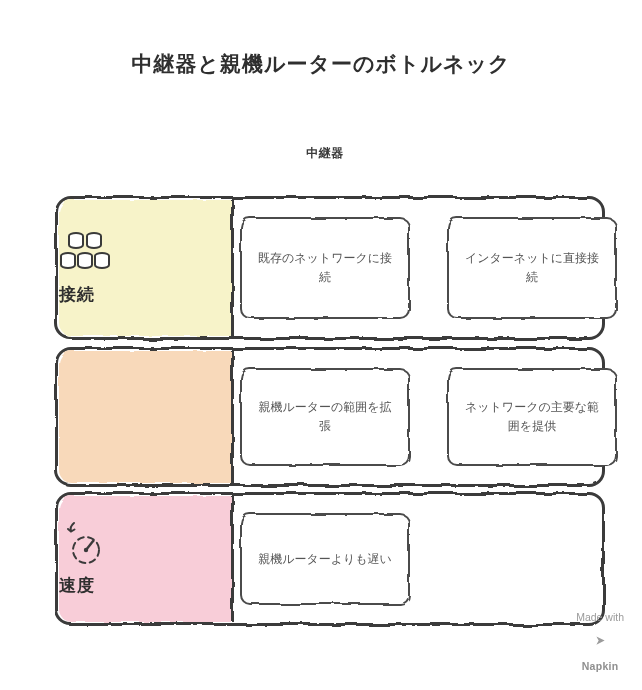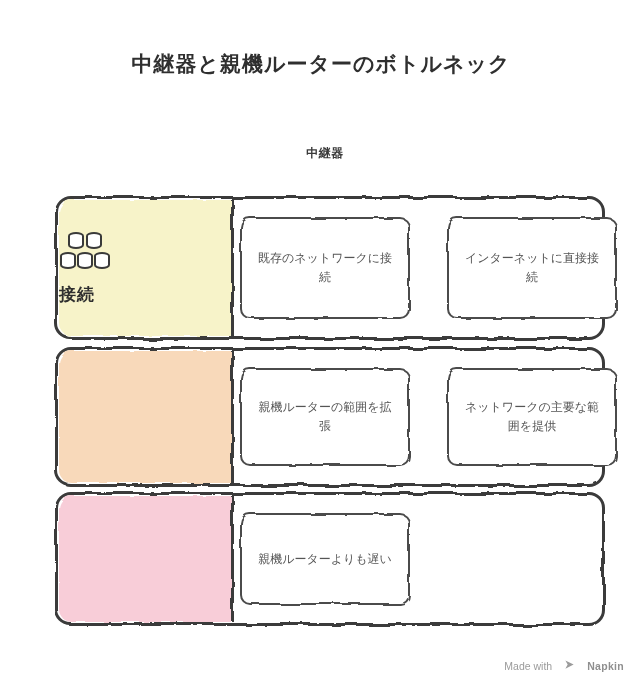--- a/index.html
+++ b/index.html
@@ -48,21 +48,21 @@
   .cell-text{
     position:absolute;inset:0;display:flex;align-items:center;justify-content:center;
     text-align:center;padding:0 13px;font-size:12px;line-height:1.55;color:#555555;
   }
 
   .icon-box{width:52px;height:46px;display:flex;align-items:center;justify-content:center;}
   .icon-box svg{display:block;}
 
   .footer{
     position:absolute;right:18px;bottom:18px;display:flex;align-items:center;gap:12px;
-    font-size:10.5px;color:#9b9b9b;
+    font-size:10.5px;color:#9b9b9b;flex-direction:column;
   }
   .footer .brand{font-weight:600;color:#8f8f8f;letter-spacing:.3px;}
 </style>
 </head>
 <body>
 
 <svg width="0" height="0" style="position:absolute" aria-hidden="true">
   <defs>
     <filter id="rough1" x="-6%" y="-6%" width="112%" height="112%">
       <feTurbulence type="fractalNoise" baseFrequency="0.035" numOctaves="4" seed="3" result="n"></feTurbulence>
@@ -122,20 +122,32 @@
     </div>
     <div class="cell c2">
       <div class="cell-bg"></div>
       <div class="cell-text">ネットワークの主要な範囲を提供</div>
     </div>
   </div>
 
   <div class="row r3">
     <div class="row-bg"></div>
     <div class="row-leftbg" style="background: rgb(248, 205, 216);"></div>
+    <div class="row-left-content">
+      <div class="icon-box">
+        <svg width="46" height="46" viewBox="0 0 46 46" fill="none" stroke="#3a3a3a" stroke-width="2" stroke-linecap="round">
+          <path d="M12 2 c-3 2.5 -4 5 -3 8"></path>
+          <path d="M6 8 l3 2.5 l3.5 -2" fill="none"></path>
+          <circle cx="24" cy="29" r="13" stroke-dasharray="6 4.5"></circle>
+          <path d="M24 29 L31.5 19.5" stroke-width="2.4"></path>
+          <circle cx="24" cy="29" r="2.2" fill="#3a3a3a" stroke="none"></circle>
+        </svg>
+      </div>
+      <div class="row-label">速度</div>
+    </div>
     <div class="cell c1">
       <div class="cell-bg"></div>
       <div class="cell-text">親機ルーターよりも遅い</div>
     </div>
   </div>
 
   <div class="footer">
     <span>Made with</span>
     <span>
       <svg width="11" height="11" viewBox="0 0 12 12" fill="#9b9b9b">

